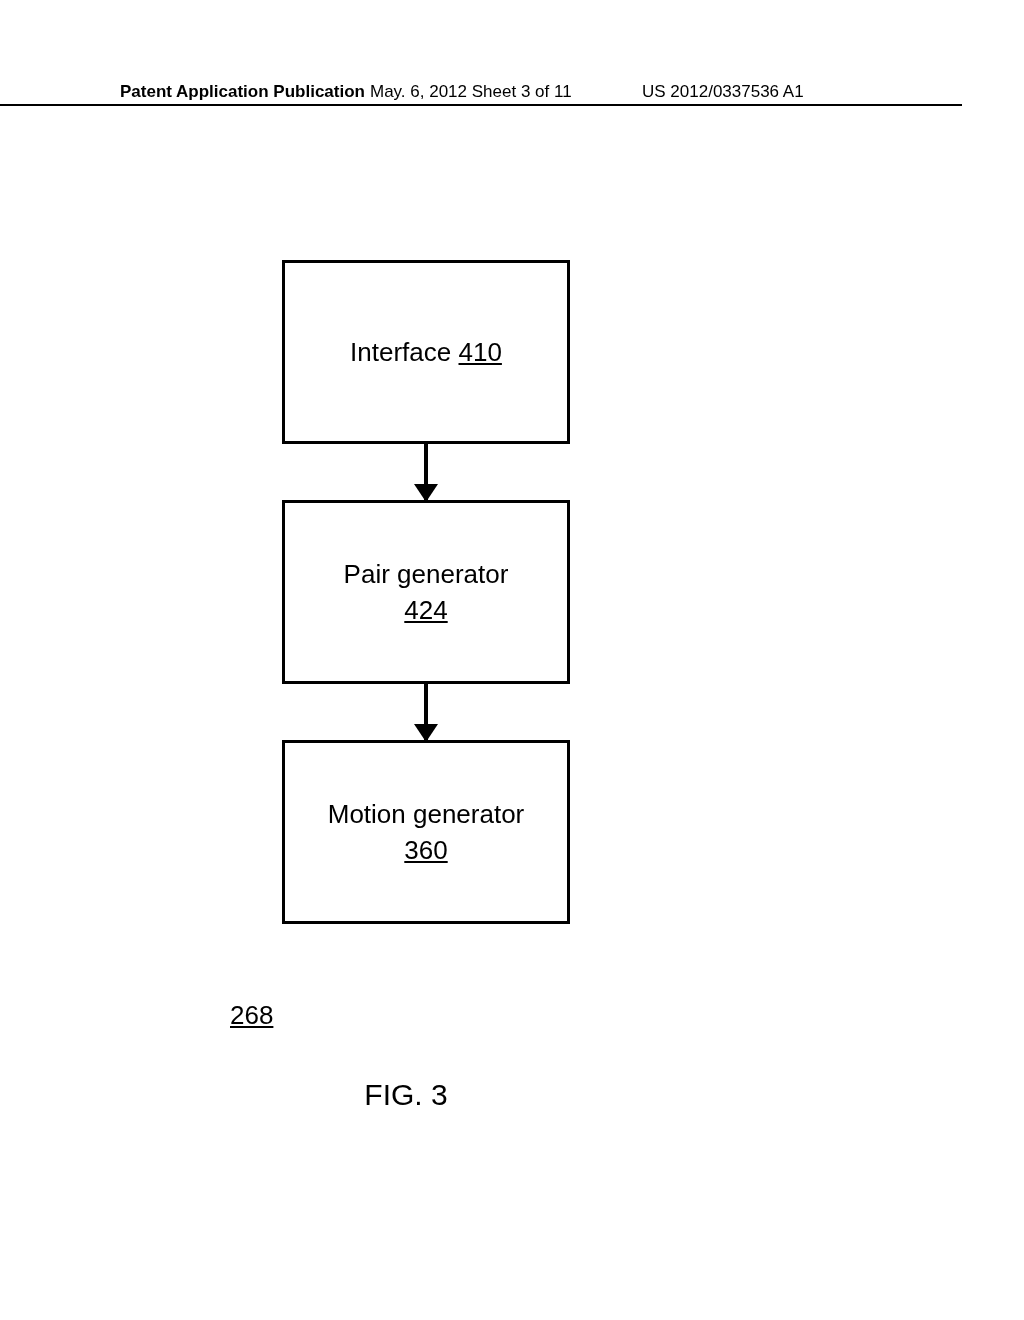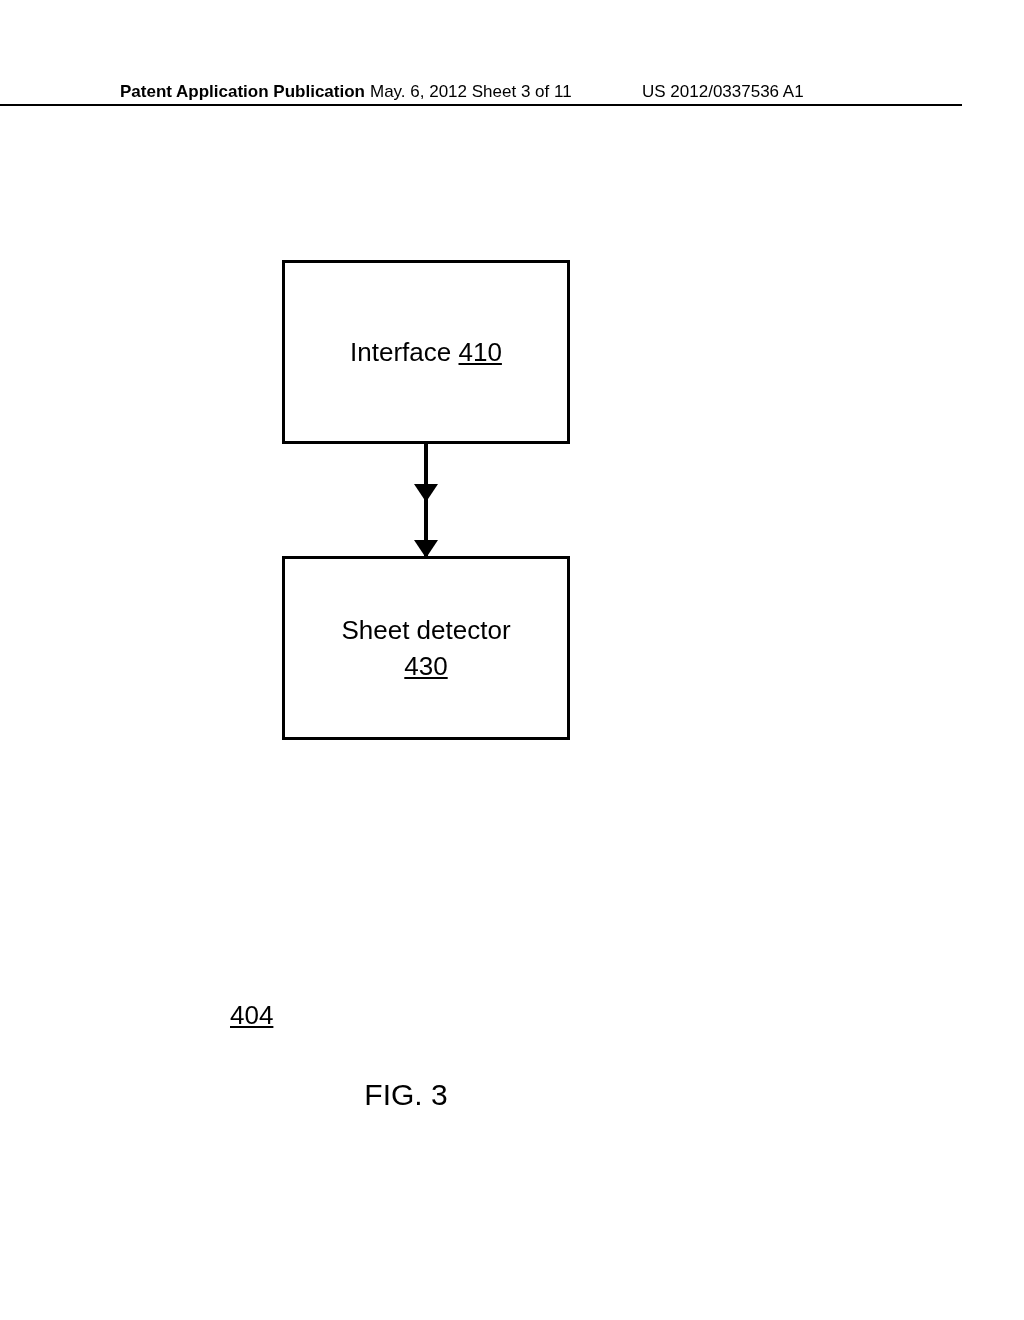--- a/index.html
+++ b/index.html
@@ -115,31 +115,39 @@
   <div class="box">
     <div>
       <span class="box-label">Interface </span><span class="box-ref">410</span>
     </div>
   </div>
 
   <div class="arrow-connector">
     <div class="arrow-head"></div>
   </div>
 
+  <div class="box">
+    <div>
+      <span class="box-label">Pair generator</span>
+    </div>
+    <div>
+      <span class="box-ref">424</span>
+    </div>
+  </div>
 
   <div class="arrow-connector">
     <div class="arrow-head"></div>
   </div>
 
   <div class="box">
     <div>
-      <span class="box-label">Sheet detector</span>
+      <span class="box-label">Motion generator</span>
     </div>
     <div>
-      <span class="box-ref">430</span>
+      <span class="box-ref">360</span>
     </div>
   </div>
 
 </div>
 
-<div class="figure-ref">404</div>
+<div class="figure-ref">268</div>
 
 <div class="figure-caption">FIG. 3</div>
 
 </body></html>

